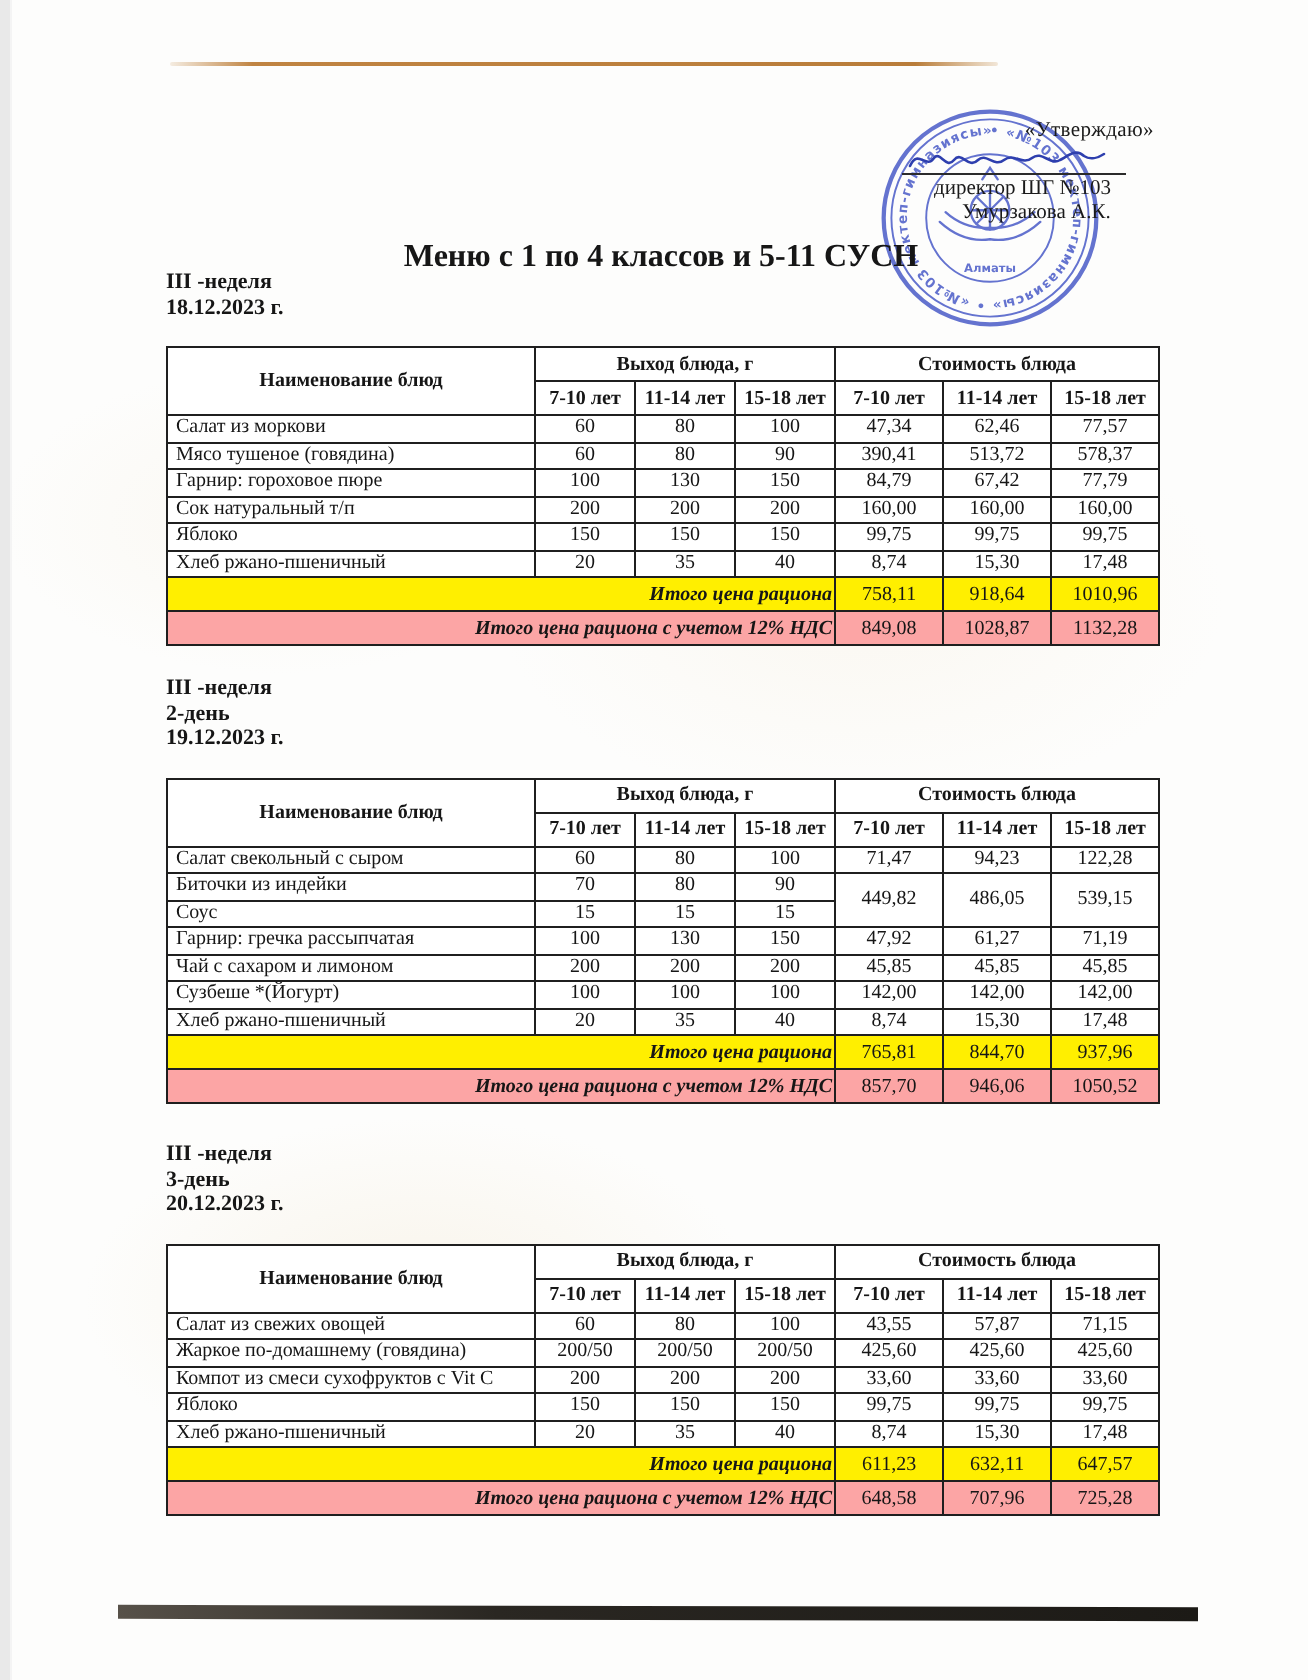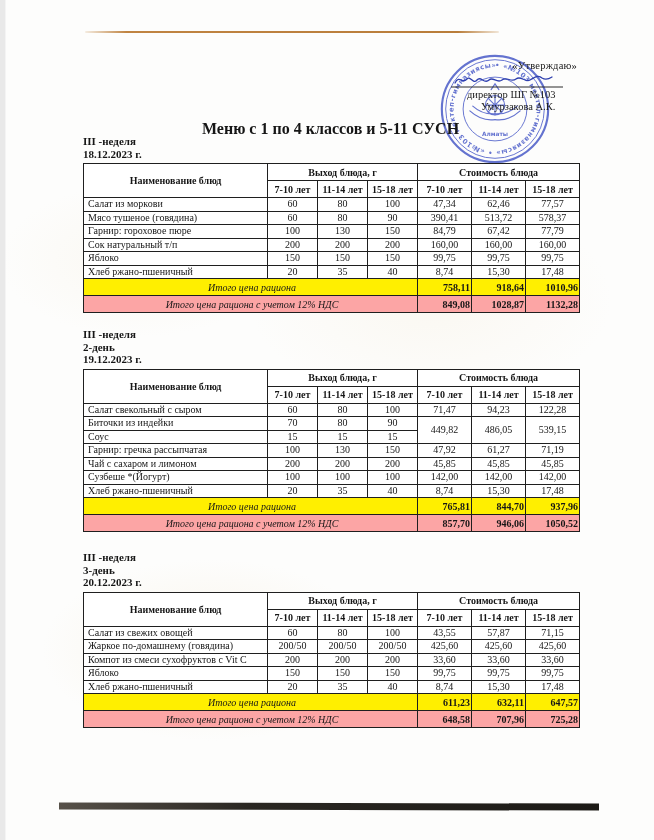--- a/index.html
+++ b/index.html
@@ -44,31 +44,31 @@
   .director-line{padding-left:18px}
   .director-name{padding-left:32px}
 
   
   .content{position:absolute;left:83px;top:122px;width:495px}
   .main-title{font-size:16px;font-weight:bold;text-align:center;line-height:13px}
   .sec-title{font-size:11px;font-weight:bold;text-align:left;line-height:12.5px}
   [data-name="sections"] section:nth-child(2){margin-top:15px}
   [data-name="sections"] section:nth-child(3){margin-top:19px}
 
-  table.menu-table{border-collapse:collapse;table-layout:fixed;width:495px;margin-top:3px;background:#fff}
+  table.menu-table{border-collapse:collapse;table-layout:fixed;width:495px;margin-top:13px;background:#fff}
   .menu-table th,.menu-table td{border:1px solid #1f1f1f;font-size:10px;overflow:hidden;white-space:nowrap}
   .menu-table th{font-weight:bold;text-align:center;height:14px;padding:1px}
   .menu-table tbody td{height:12.5px;line-height:12.5px;text-align:center;padding:0 2px}
   .menu-table td.dish{text-align:left;padding-left:4px}
   .menu-table tfoot td{height:14px}
   .c-dish{width:184px}.c-w{width:50px}.c-c{width:54px}
   .total-row td{background:#ffef00}
   .vat-row td{background:#fca5a5}
-  .total-label{font-weight:normal;font-style:italic;text-align:center;padding-left:4px}
-  td.tval{font-weight:bold;text-align:right}
+  .total-label{font-weight:bold;font-style:italic;text-align:right;padding-left:4px}
+  td.tval{font-weight:normal;text-align:center}
 </style>
 </head>
 <body data-name="document-page">
 
 <div class="scan" data-name="scanned-page">
   <div class="left-strip" data-name="scan-left-edge"></div>
   <div class="top-line" data-name="scan-top-edge-line"></div>
   <div class="bottom-bar" data-name="scan-bottom-edge"></div>
 
   <svg class="stamp" data-name="school-seal-stamp-icon" viewBox="0 0 120 120" aria-hidden="true">

